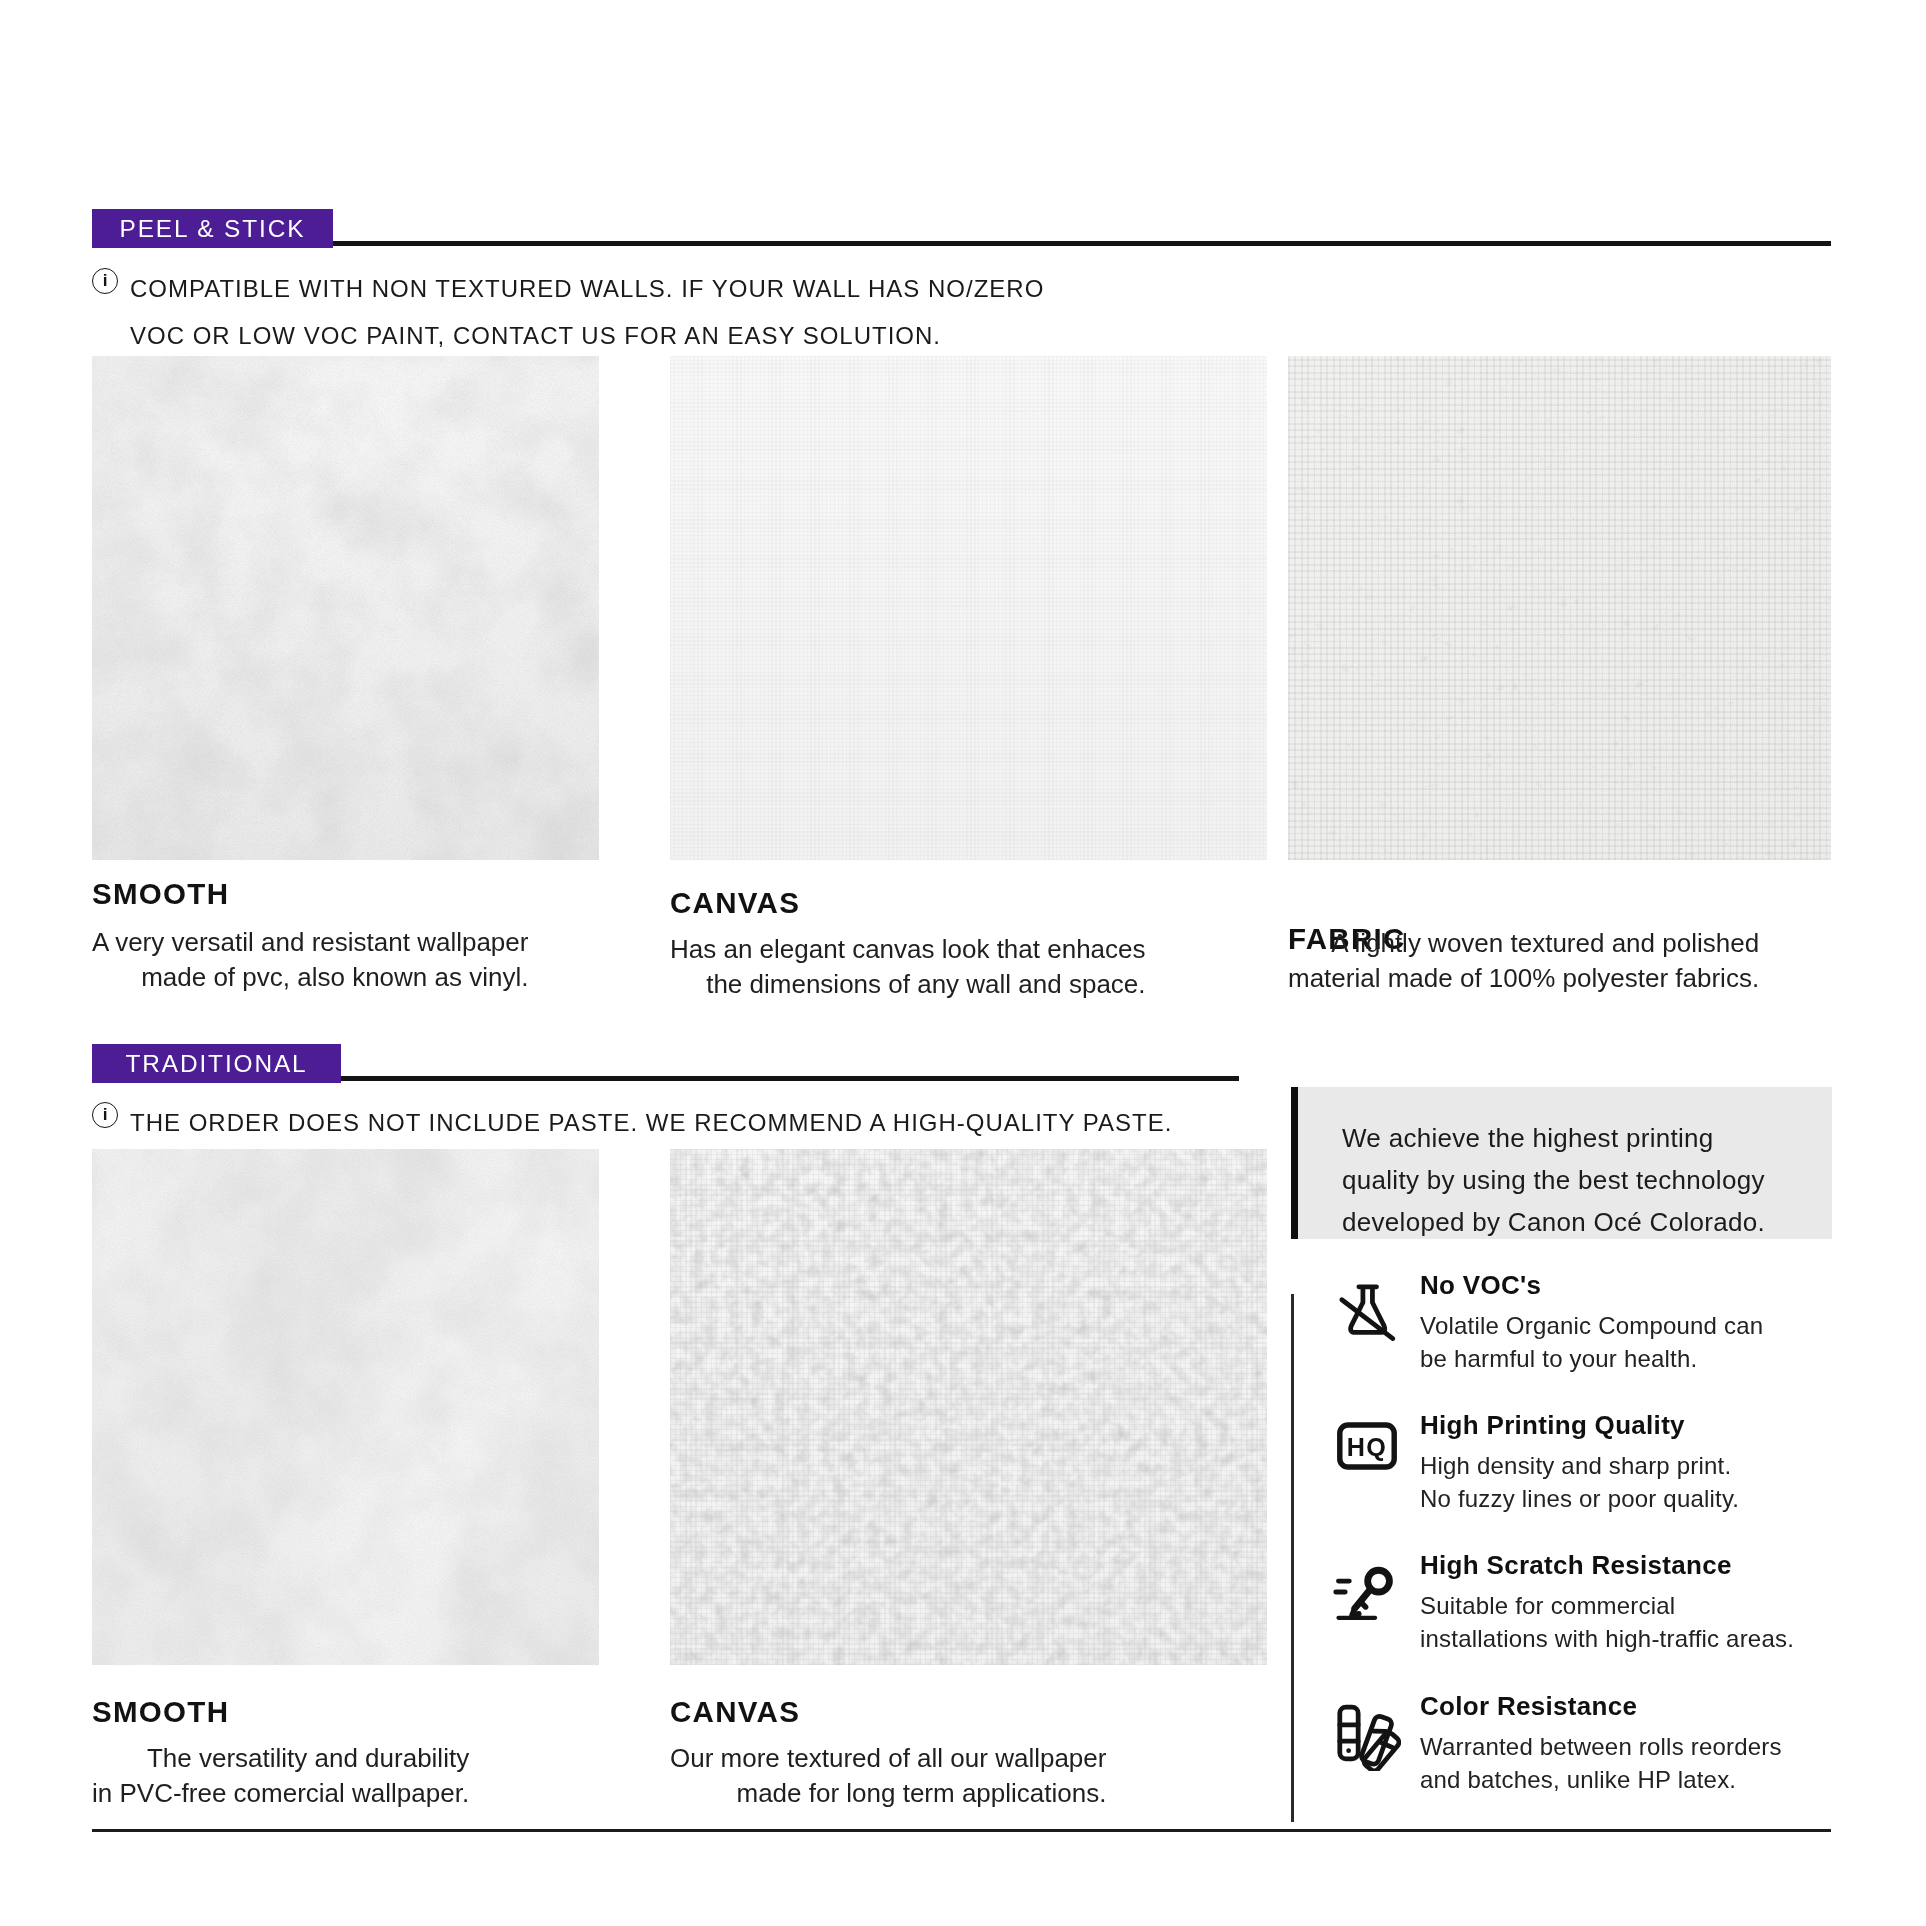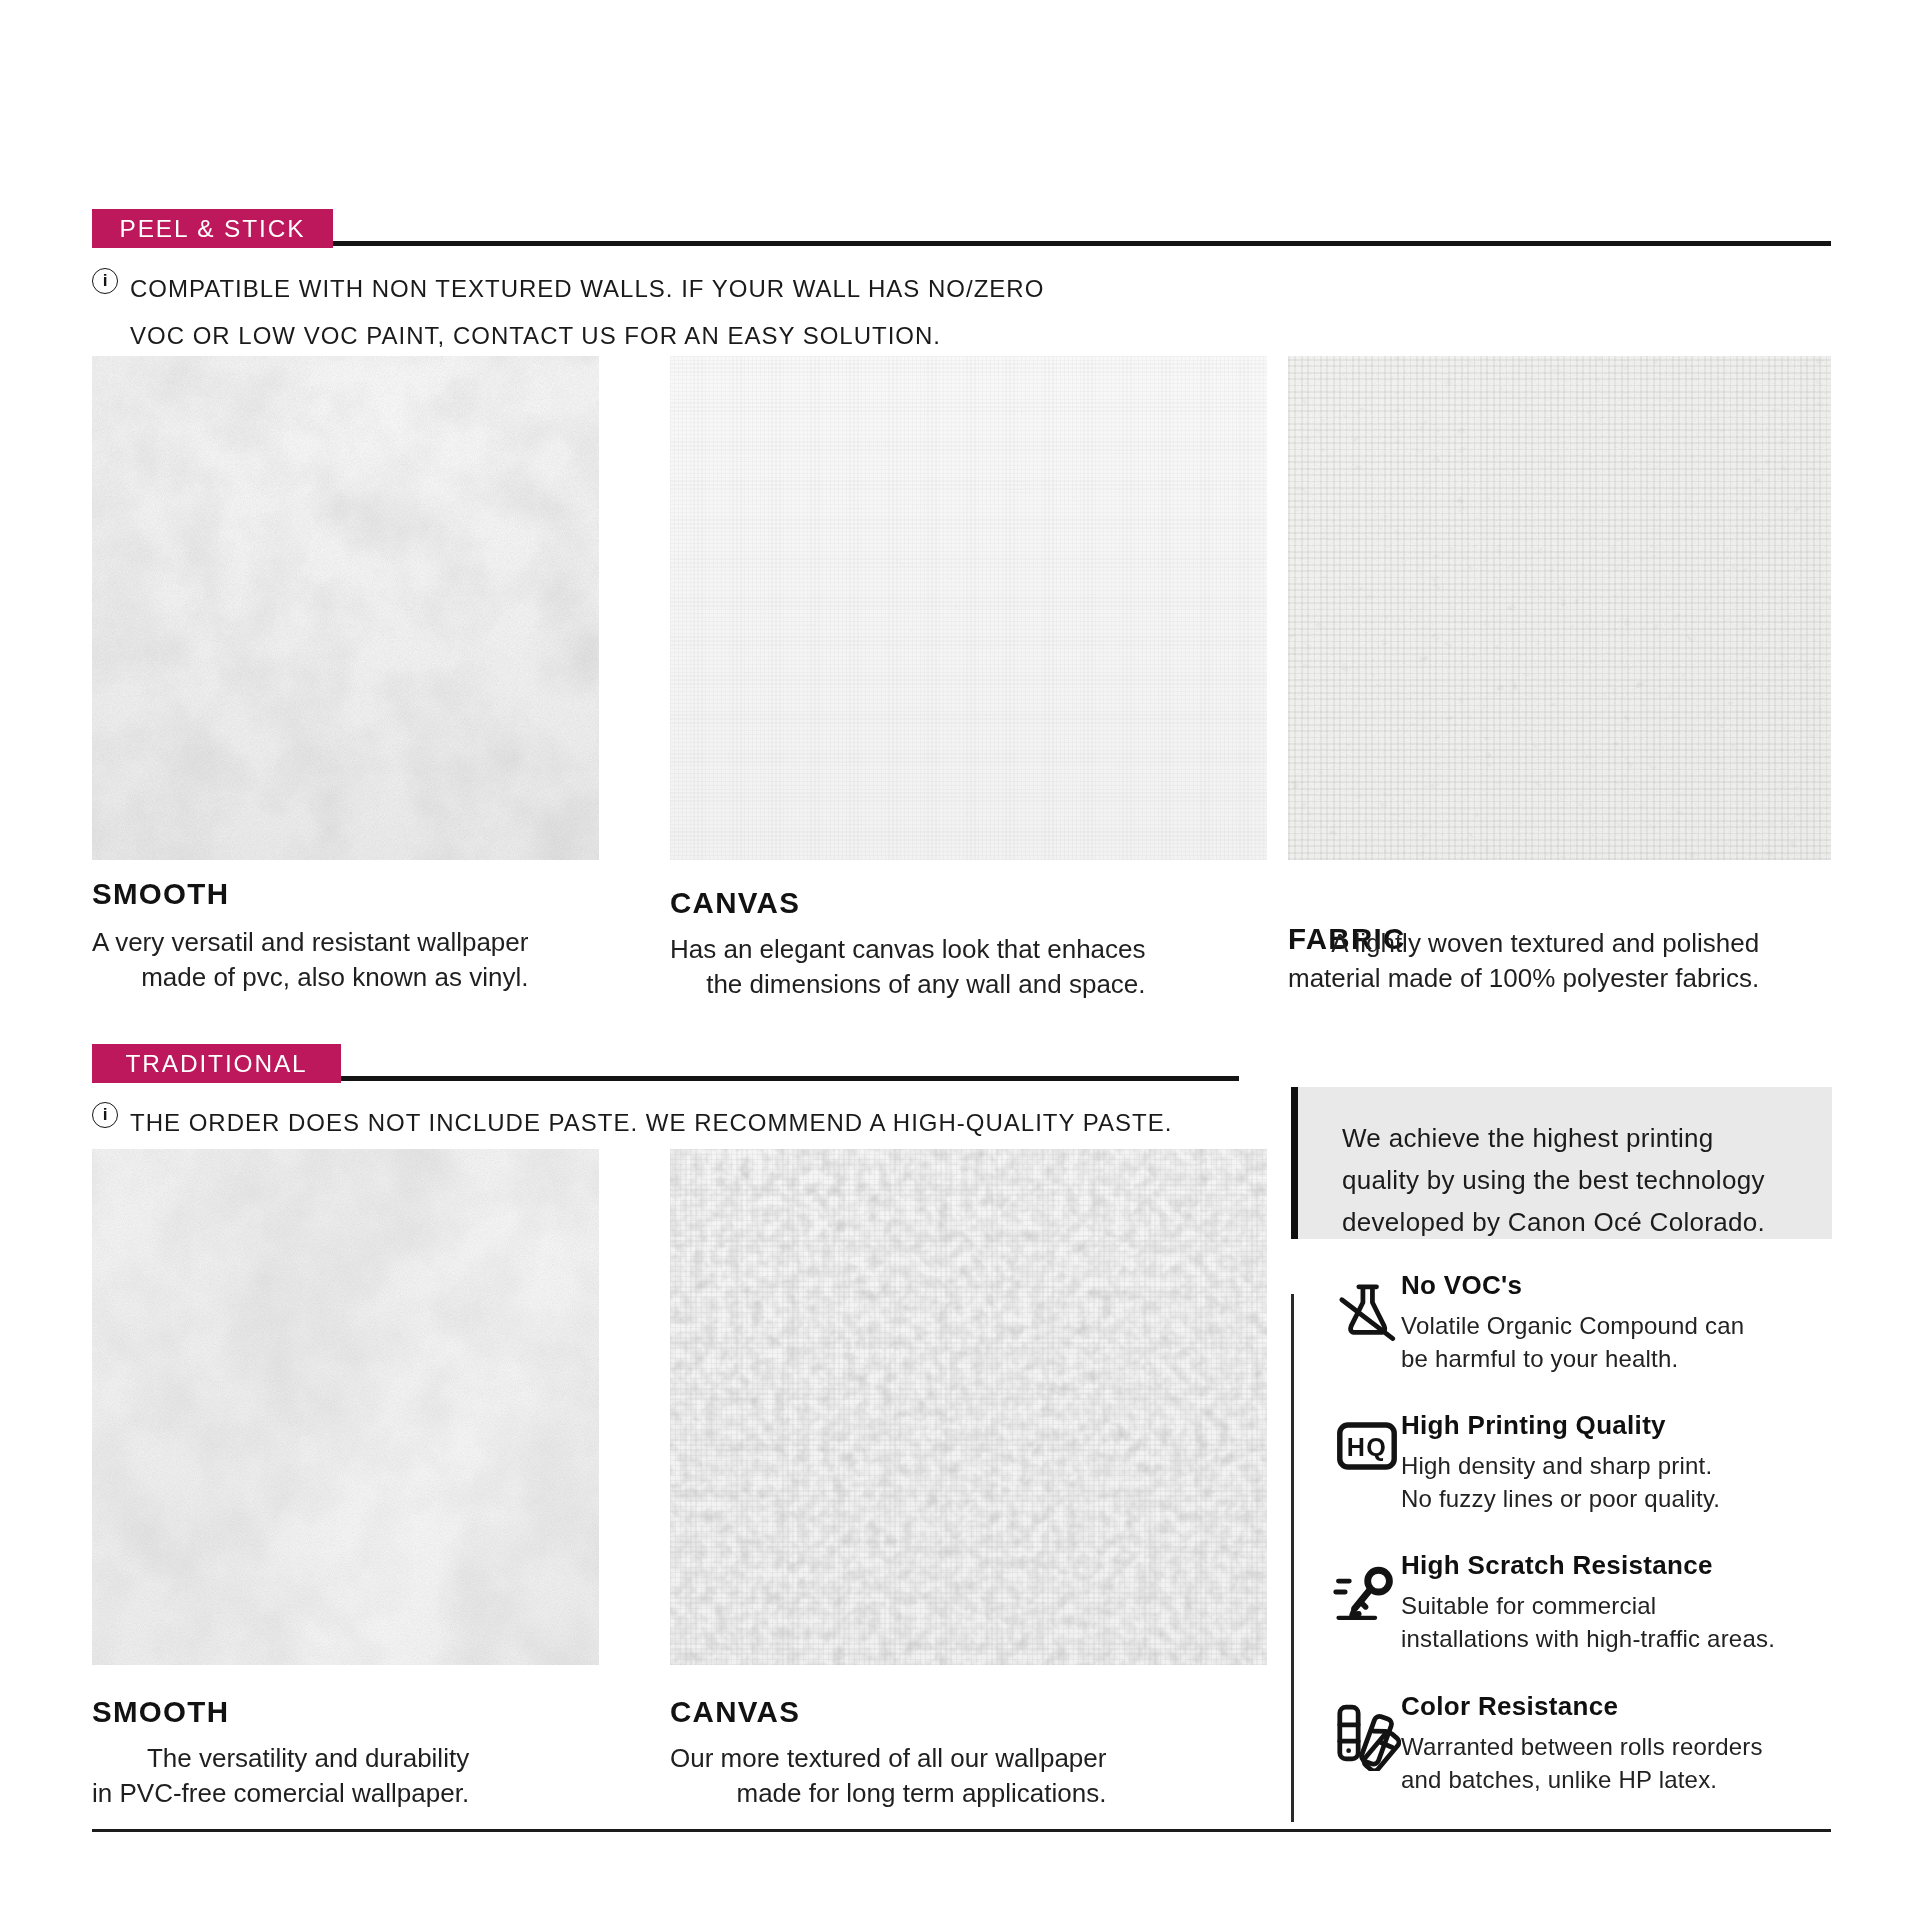--- a/index.html
+++ b/index.html
@@ -3,21 +3,21 @@
 <meta charset="utf-8">
 <style>
   html,body{margin:0;padding:0;background:#ffffff;}
   .page{position:relative;width:1926px;height:1926px;background:#ffffff;overflow:hidden;
         font-family:"Liberation Sans","DejaVu Sans",sans-serif;color:#151515;}
 
   .page-title{position:absolute;top:77px;left:360px;width:886px;text-align:center;
     font-size:68px;font-weight:400;letter-spacing:8.3px;color:#131313;white-space:nowrap;}
 
   .rule-strong{position:absolute;height:5.1px;background:#141414;}
-  .label-box{position:absolute;height:39px;background:#be185d;color:#ffffff;
+  .label-box{position:absolute;height:39px;background:#4c1d95;color:#ffffff;
     display:flex;align-items:center;justify-content:center;
     font-size:24.4px;letter-spacing:1.9px;font-weight:400;white-space:nowrap;}
 
   .note{position:absolute;display:flex;gap:11.6px;align-items:flex-start;}
   .info-icon{flex:none;width:24.4px;height:24.4px;border:1.9px solid #141414;border-radius:50%;
     display:flex;align-items:center;justify-content:center;font-size:17.3px;font-weight:600;
     margin-top:2.6px;color:#141414;}
   .note-text{font-size:24px;line-height:47px;letter-spacing:1px;color:#1a1a1a;white-space:pre-line;}
 
   .swatch{position:absolute;overflow:hidden;}
@@ -39,21 +39,21 @@
 
   .sw-title{position:absolute;font-size:29.5px;font-weight:700;letter-spacing:1.3px;color:#121212;}
   .sw-desc{position:absolute;font-size:26px;line-height:35px;color:#1f1f1f;white-space:pre-line;text-align:right;}
 
   .quality-box{position:absolute;left:1291px;top:1087px;width:541px;height:152px;box-sizing:border-box;
     background:#e9e9e9;border-left:7.7px solid #0e0e0e;padding:29.5px 18px 0 44px;
     font-size:26px;line-height:42px;letter-spacing:0.3px;color:#1b1b1b;white-space:pre-line;}
 
   .divider-v{position:absolute;left:1291px;top:1294px;width:2.6px;height:528px;background:#2a2a2a;}
 
-  .feature{position:absolute;left:1333px;width:501px;display:flex;align-items:flex-start;}
+  .feature{position:absolute;left:1333px;width:501px;display:flex;gap:19px;align-items:flex-start;}
   .f-icon{flex:none;width:68px;display:flex;justify-content:flex-start;margin-top:3.9px;}
   .f-icon svg{display:block;}
   .f-title{font-size:26px;font-weight:700;letter-spacing:0.3px;color:#101010;margin:0 0 7.7px 0;}
   .f-body{font-size:24px;line-height:33px;letter-spacing:0.2px;color:#222222;white-space:pre-line;margin:0;}
 
   .rule-bottom{position:absolute;left:92px;top:1829px;width:1739px;height:3.2px;background:#1c1c1c;}
 </style>
 </head>
 <body>
 

